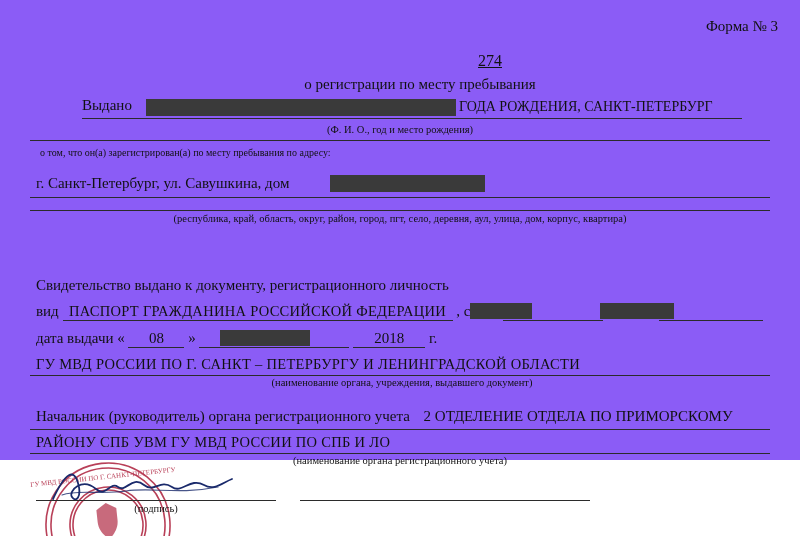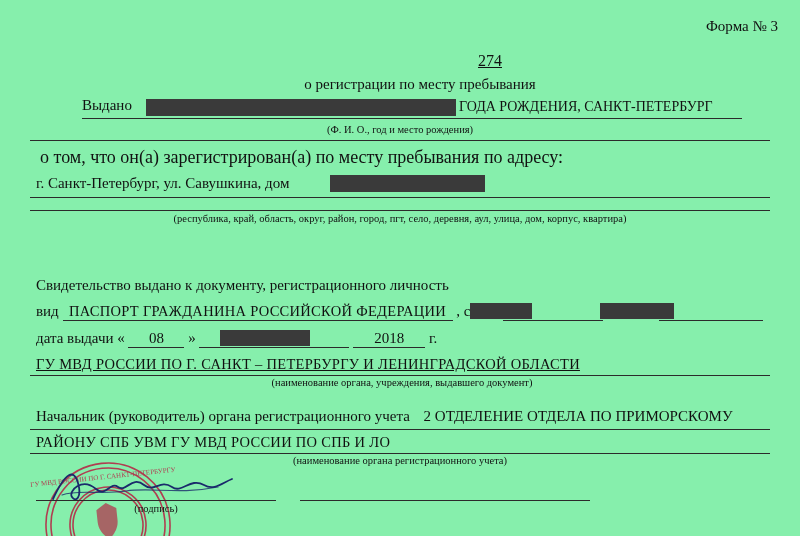--- a/index.html
+++ b/index.html
@@ -11,22 +11,22 @@
     width: 800px;
     height: 536px;
     font-family: "Liberation Serif", serif;
     color: #111;
     position: relative;
     overflow: hidden;
   }
   .page {
     position: relative;
     width: 800px;
-    height: 536px;
-    background: #86efac;
+    height: 460px;
+    background: #8b5cf6;
   }
   .abs { position: absolute; }
 
   .form-no {
     top: 18px;
     right: 22px;
     font-size: 15px;
     font-family: "Liberation Serif", serif;
   }
 
@@ -77,21 +77,21 @@
 
   
   .r-vydano-label { top: 97px; left: 82px; font-size: 15px; }
   .r-vydano-rule { top: 118px; left: 82px; width: 660px; }
   .r-vydano-redact { top: 99px; left: 146px; width: 310px; height: 17px; }
   .r-vydano-text { top: 99px; left: 459px; font-size: 14px; }
 
   .r2-rule { top: 140px; left: 30px; width: 740px; }
   .fio-hint { top: 124px; left: 0; width: 800px; }
 
-  .about-line { top: 147px; left: 40px; font-size: 18px; }
+  .about-line { top: 147px; left: 40px; font-size: 10px; }
 
   .addr-line { top: 175px; left: 36px; font-size: 15px; }
   .addr-redact { top: 175px; left: 330px; width: 155px; height: 17px; }
   .addr-rule { top: 197px; left: 30px; width: 740px; }
   .addr-rule2 { top: 210px; left: 30px; width: 740px; }
   .addr-hint { top: 213px; left: 0; width: 800px; }
 
   
   .term-row { top: 240px; left: 36px; font-size: 15px; width: 730px; }
   .term-underline {
@@ -102,21 +102,21 @@
 
   .doc-ident { top: 277px; left: 36px; font-size: 15px; }
 
   .vid-row { top: 303px; left: 36px; font-size: 15px; }
   .vid-redact-1 { top: 303px; left: 470px; width: 62px; height: 16px; }
   .vid-redact-2 { top: 303px; left: 600px; width: 74px; height: 16px; }
 
   .date-row { top: 330px; left: 36px; font-size: 15px; }
   .date-redact { top: 330px; left: 220px; width: 90px; height: 16px; }
 
-  .organ-row { top: 356px; left: 36px; font-size: 14.5px; letter-spacing: 0.3px; text-decoration: underline; }
+  .organ-row { top: 356px; left: 36px; font-size: 14.5px; letter-spacing: 0.3px; }
   .organ-rule { top: 375px; left: 30px; width: 740px; }
   .organ-hint { top: 377px; left: 2px; width: 800px; }
 
   .chief-row { top: 408px; left: 36px; font-size: 15px; }
   .chief-rule { top: 429px; left: 30px; width: 740px; }
   .chief-row2 { top: 434px; left: 36px; font-size: 14.5px; letter-spacing: 0.3px; }
   .chief-rule2 { top: 453px; left: 30px; width: 740px; }
   .chief-hint { top: 455px; left: 0; width: 800px; }
 
   .sign-rule { top: 500px; left: 36px; width: 240px; }

